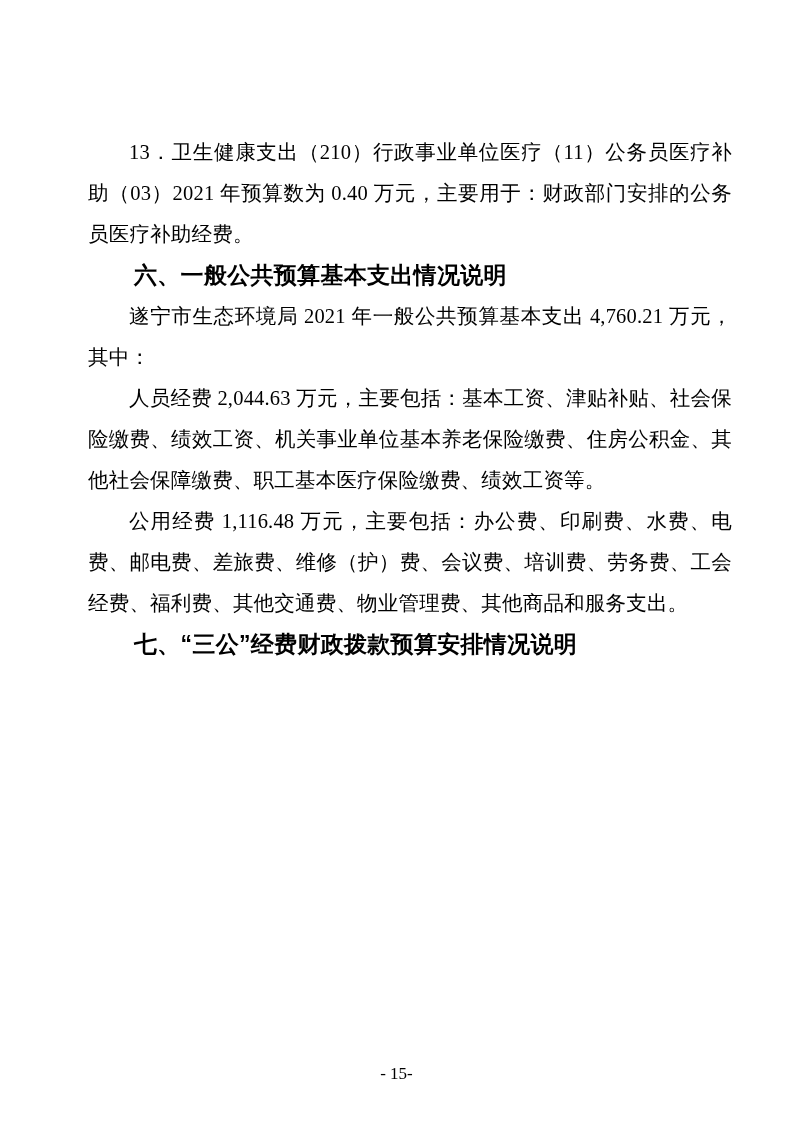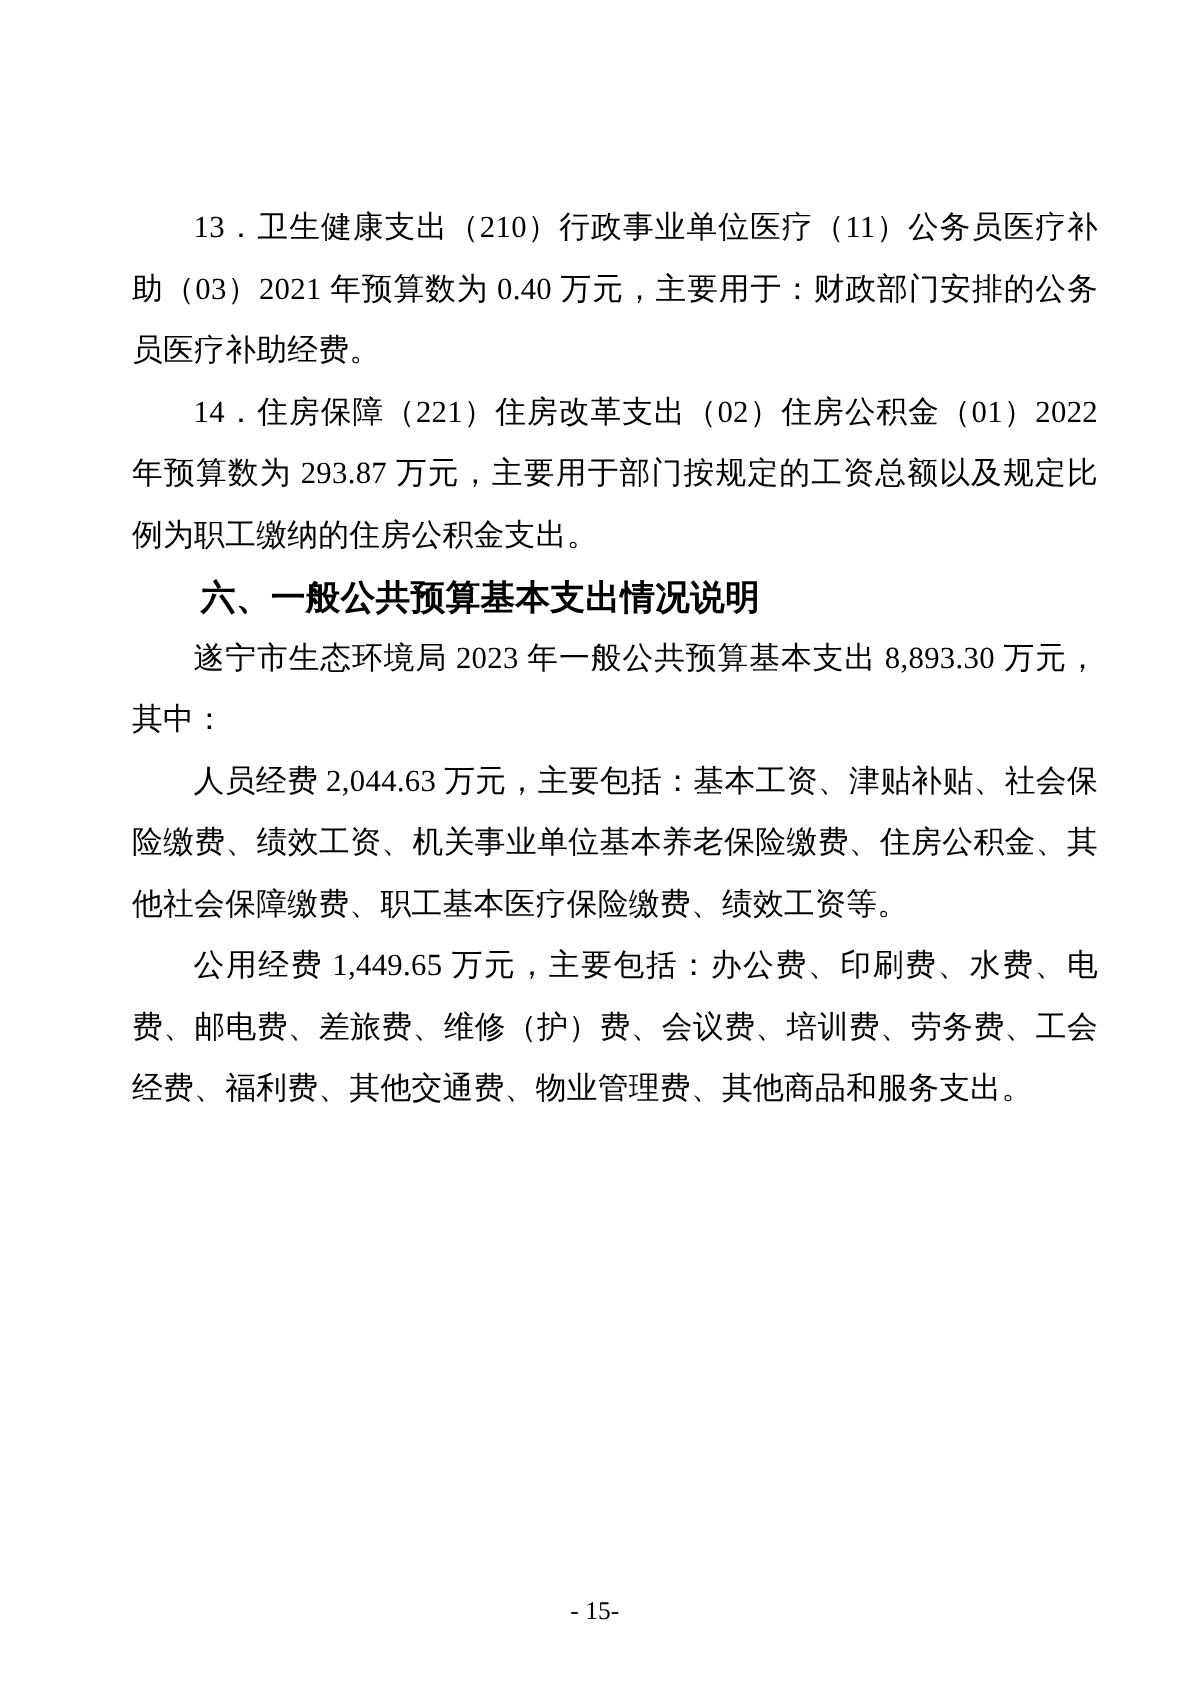--- a/index.html
+++ b/index.html
@@ -56,21 +56,21 @@
     font-family: "Liberation Serif", "DejaVu Serif", serif;
     color: #000;
   }
 </style>
 </head>
 <body>
 
 <div class="page">
   <div class="body-text">
     <p class="para">13．卫生健康支出（210）行政事业单位医疗（11）公务员医疗补助（03）2021 年预算数为 0.40 万元，主要用于：财政部门安排的公务员医疗补助经费。</p>
-    <p class="para">14．住房保障（221）住房改革支出（02）住房公积金（01）2022 年预算数为 293.87 万元，主要用于部门按规定的工资总额以及规定比例为职工缴纳的住房公积金支出。</p>
     <p class="heading">六、一般公共预算基本支出情况说明</p>
-    <p class="para">遂宁市生态环境局 2023 年一般公共预算基本支出 8,893.30 万元，其中：</p>
+    <p class="para">遂宁市生态环境局 2021 年一般公共预算基本支出 4,760.21 万元，其中：</p>
     <p class="para">人员经费 2,044.63 万元，主要包括：基本工资、津贴补贴、社会保险缴费、绩效工资、机关事业单位基本养老保险缴费、住房公积金、其他社会保障缴费、职工基本医疗保险缴费、绩效工资等。</p>
-    <p class="para">公用经费 1,449.65 万元，主要包括：办公费、印刷费、水费、电费、邮电费、差旅费、维修（护）费、会议费、培训费、劳务费、工会经费、福利费、其他交通费、物业管理费、其他商品和服务支出。</p>
+    <p class="para">公用经费 1,116.48 万元，主要包括：办公费、印刷费、水费、电费、邮电费、差旅费、维修（护）费、会议费、培训费、劳务费、工会经费、福利费、其他交通费、物业管理费、其他商品和服务支出。</p>
+    <p class="heading">七、“三公”经费财政拨款预算安排情况说明</p>
   </div>
 </div>
 
 <div class="footer">- 15-</div>
 
 </body></html>

